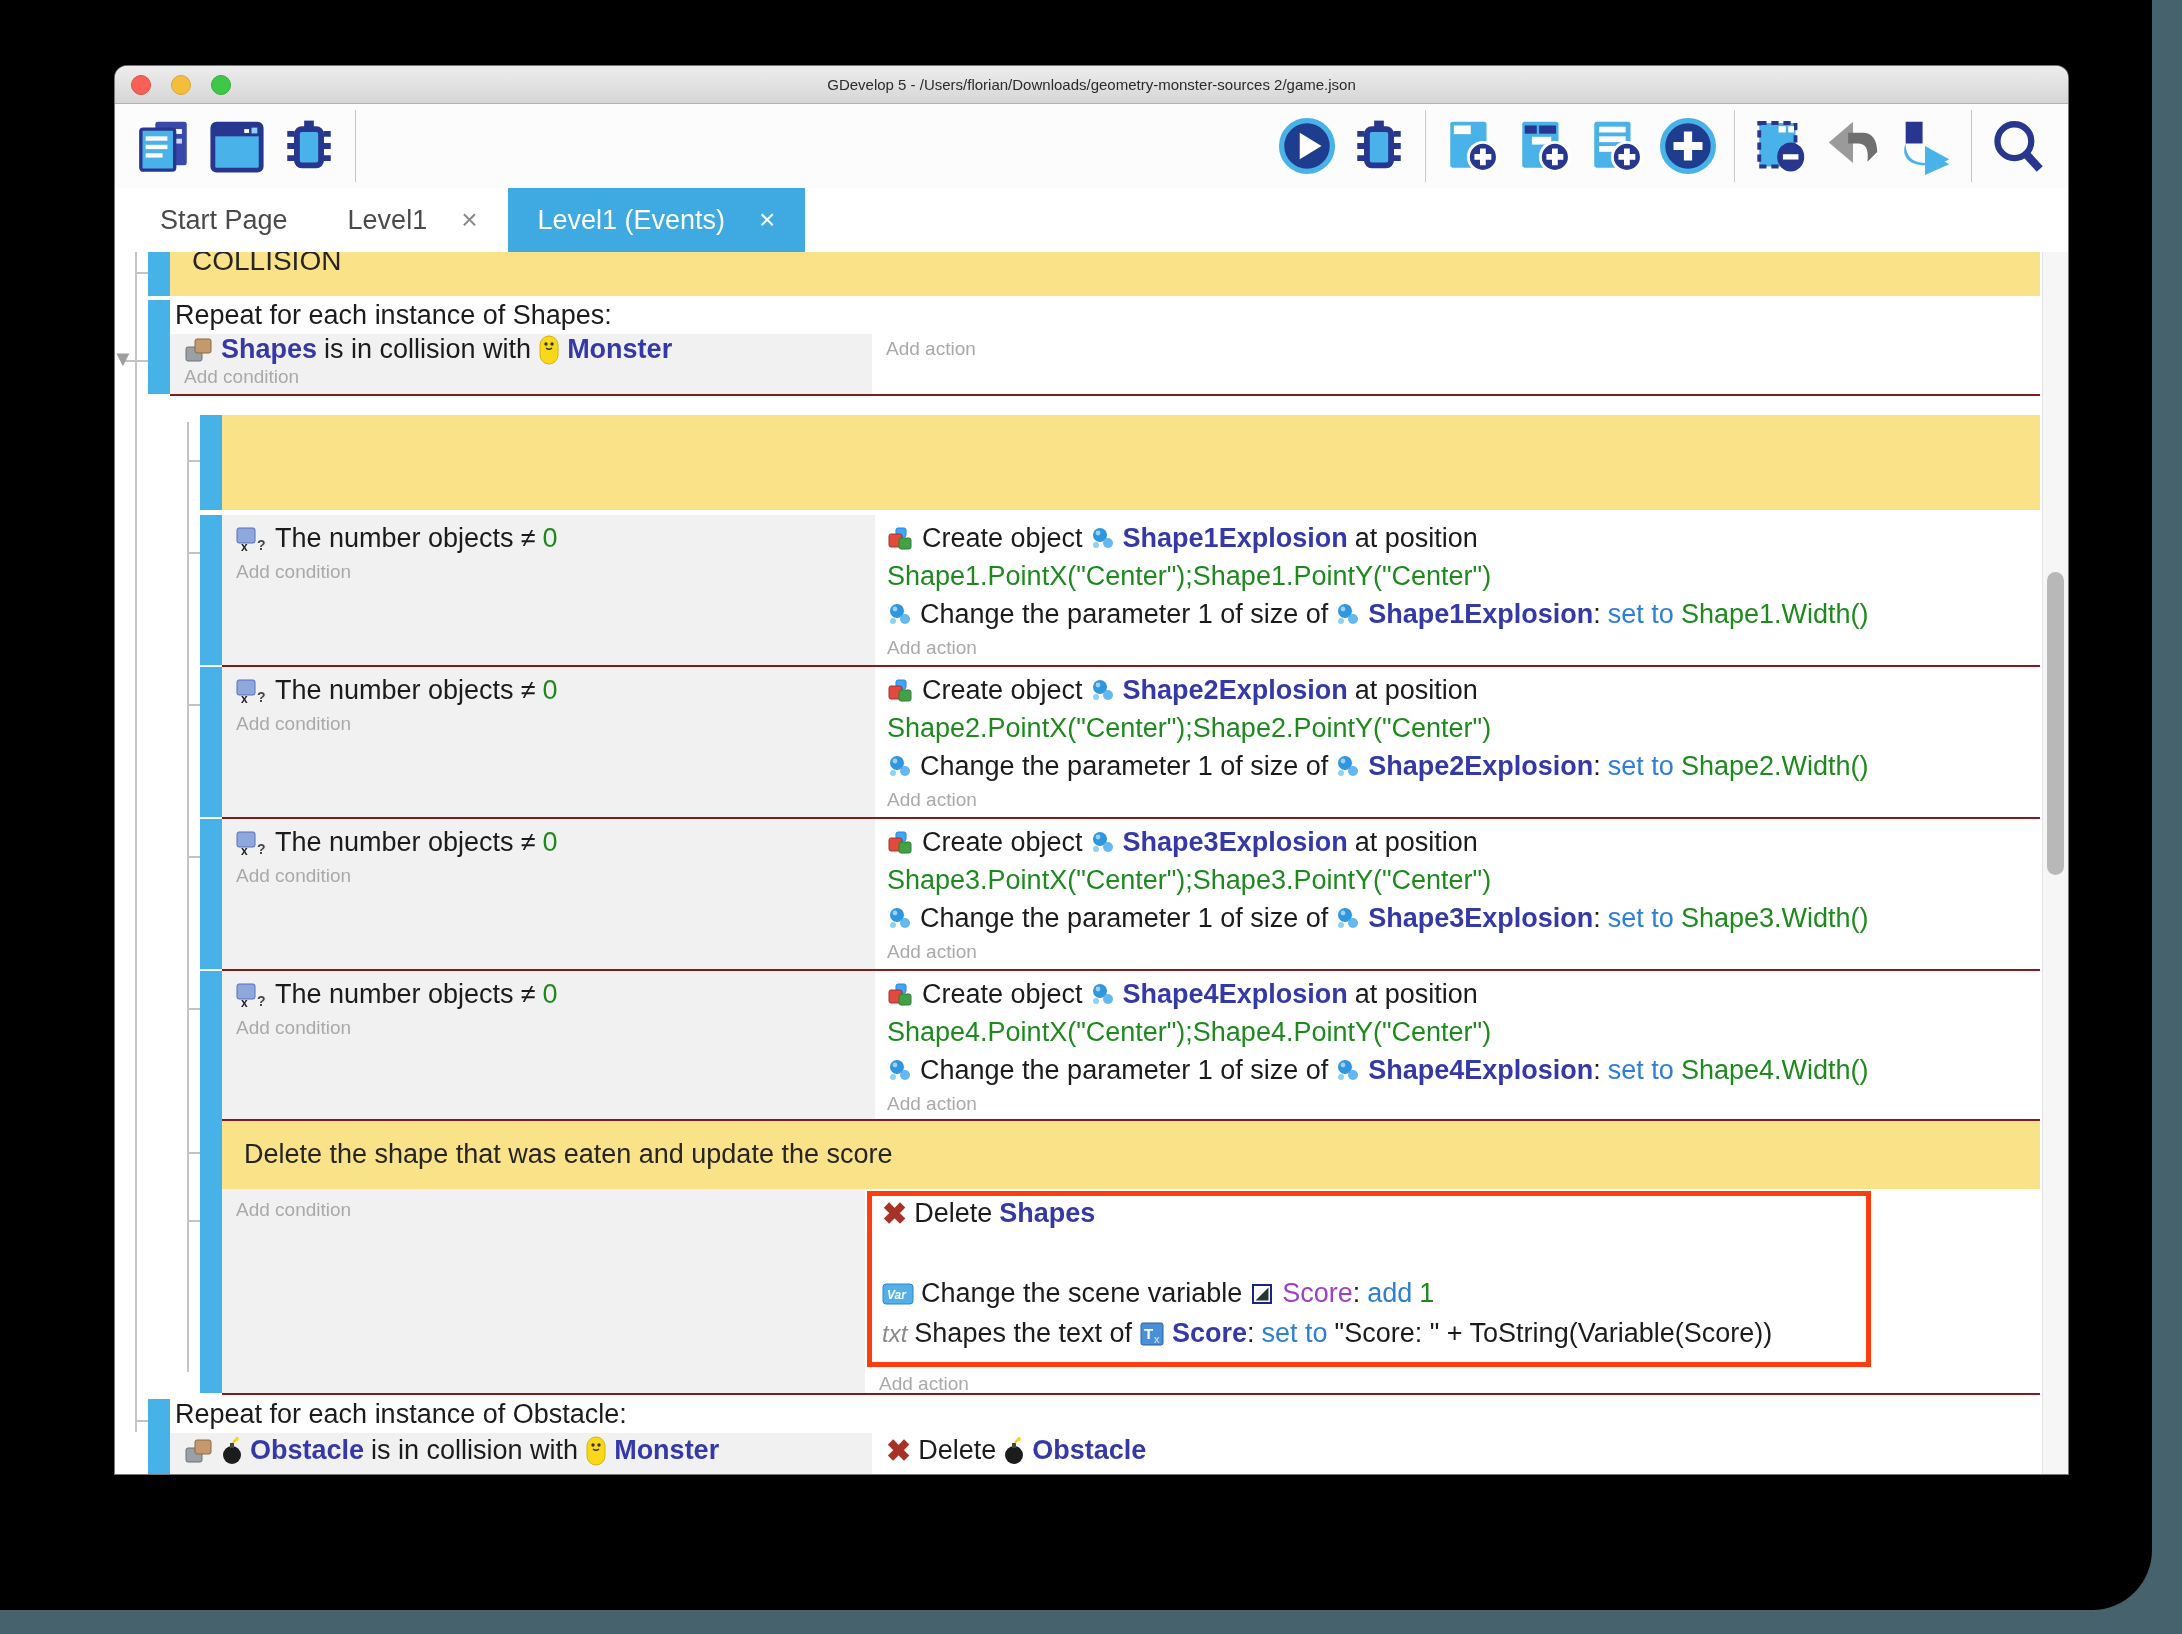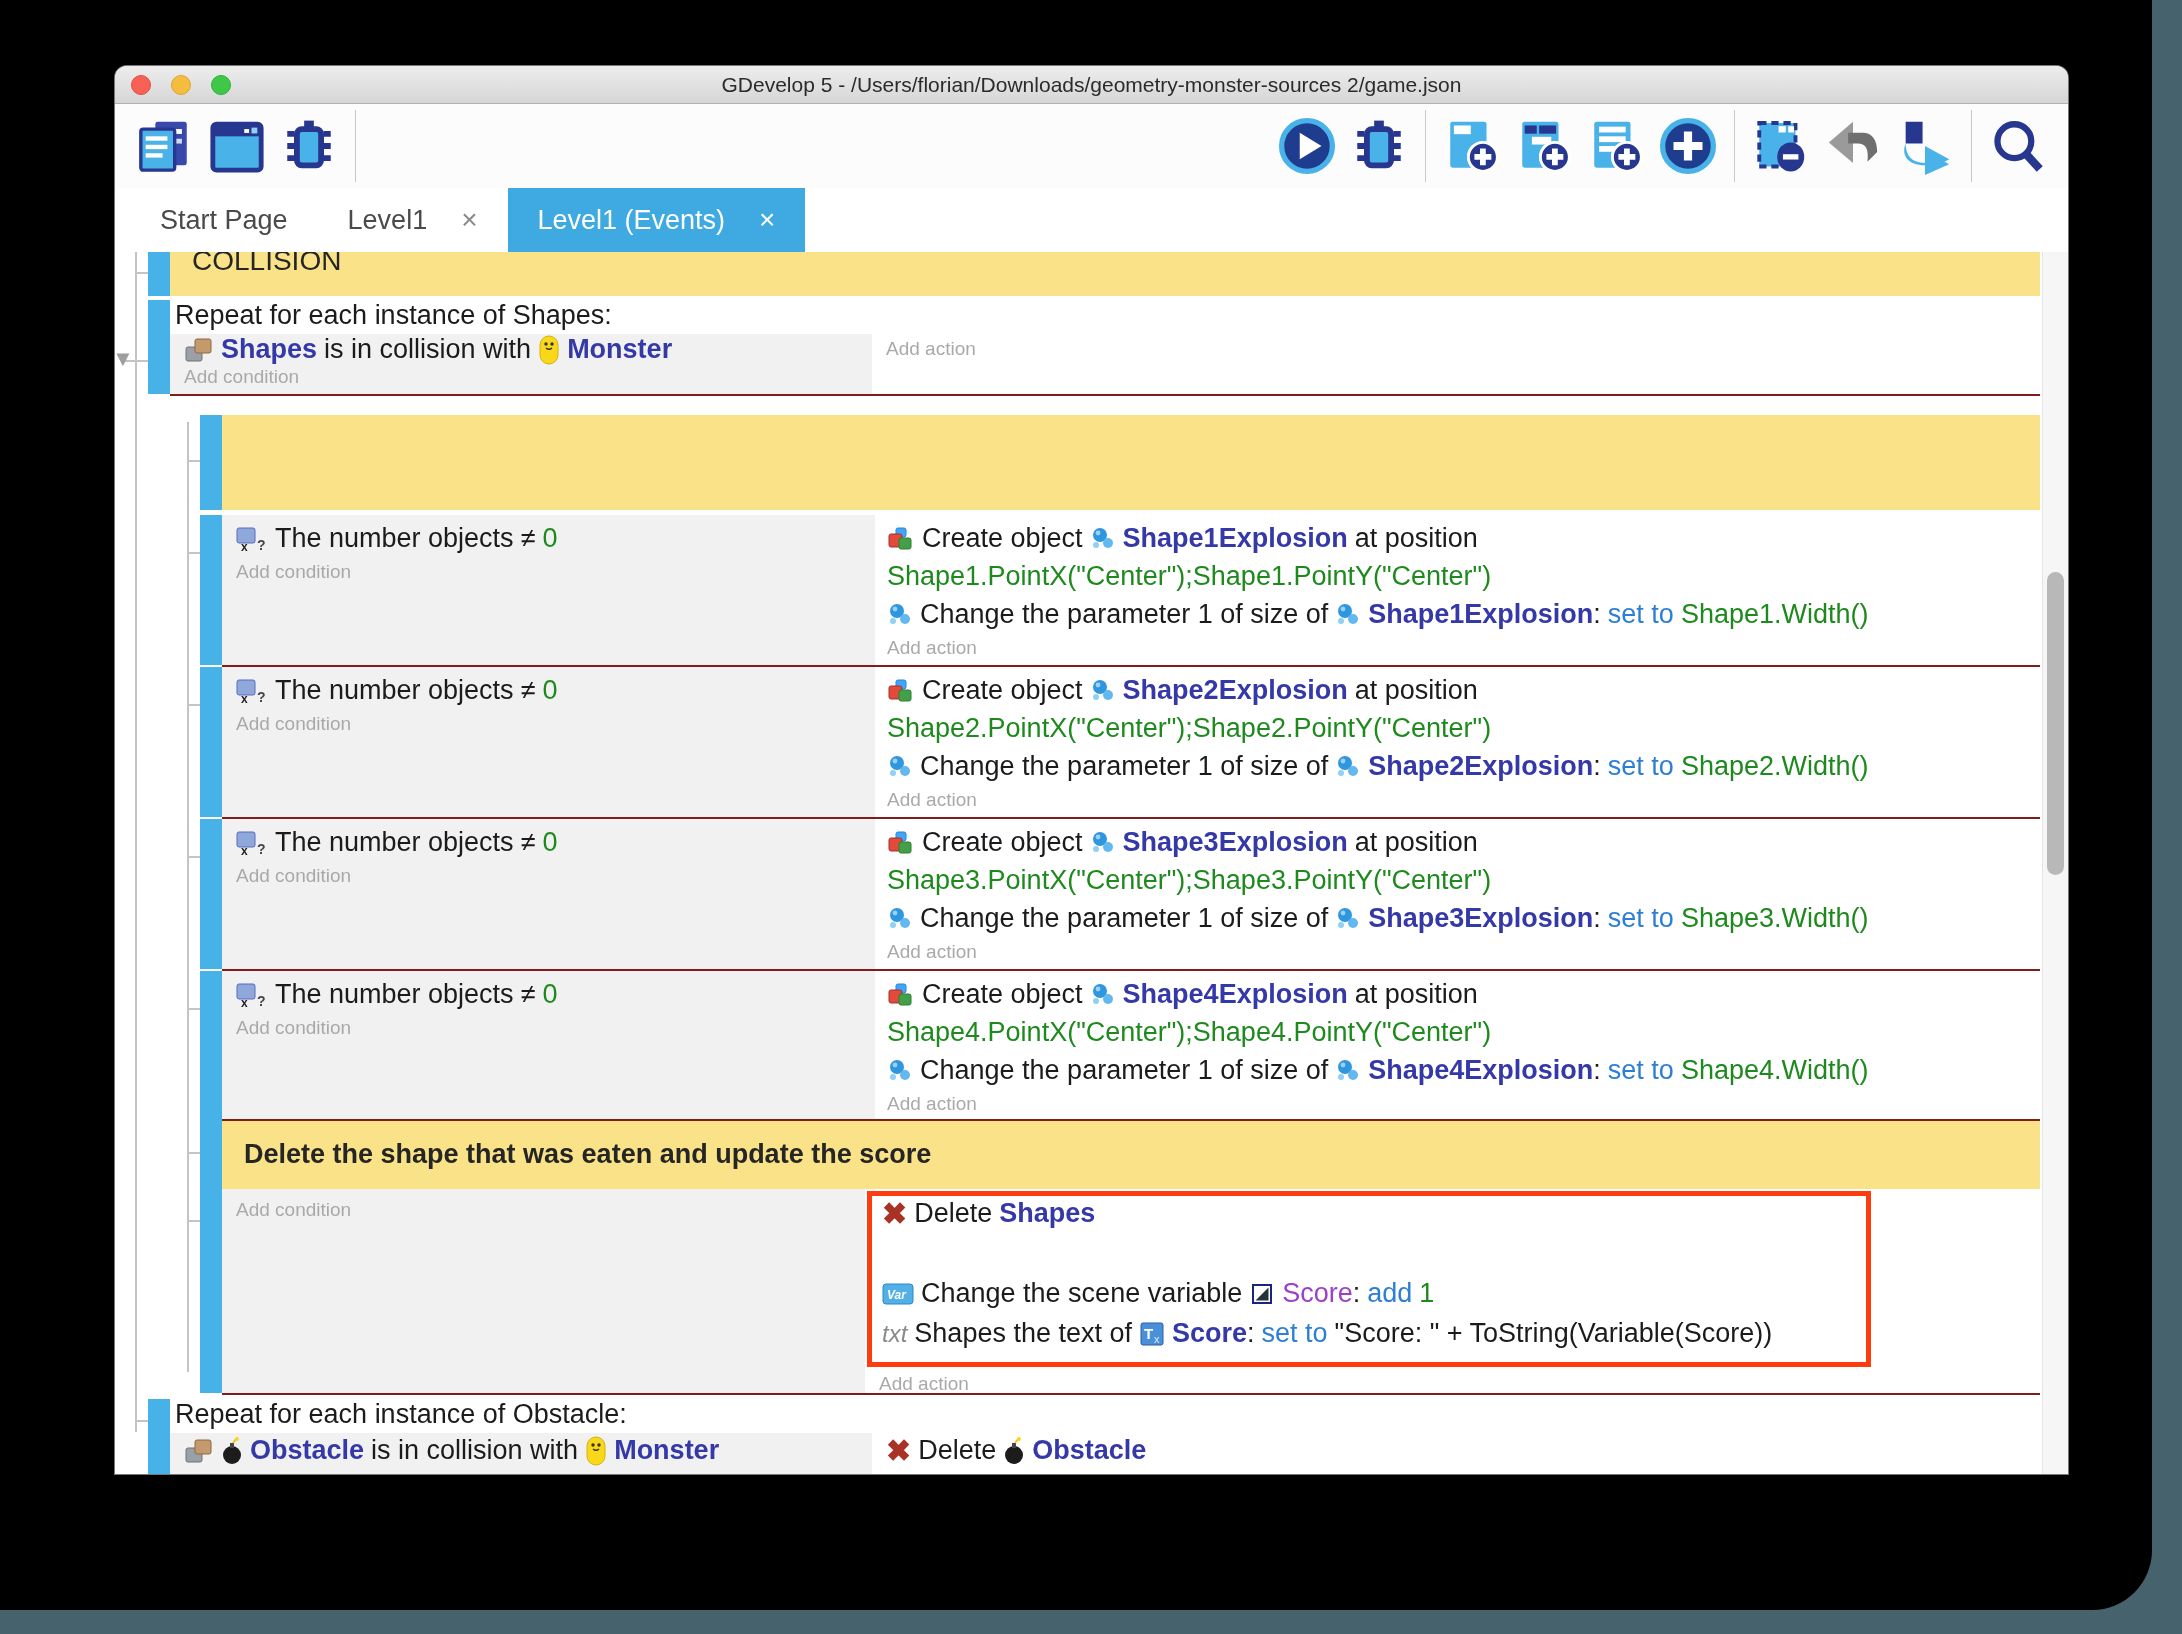--- a/index.html
+++ b/index.html
@@ -13,21 +13,21 @@
   .screen{position:relative;width:2182px;height:1634px;background:#46626c;overflow:hidden;}
   .shadow{position:absolute;left:-80px;top:-80px;width:2232px;height:1690px;background:#000;border-radius:60px;}
   .window{position:absolute;left:115px;top:66px;width:1953px;height:1408px;background:#fff;border-radius:12px 12px 0 0;overflow:hidden;box-shadow:0 0 0 1px #777;}
   
   .titlebar{position:relative;height:38px;background:linear-gradient(#ededed,#d6d6d6);border-bottom:1px solid #b2b2b2;display:flex;align-items:center;}
   .lights{display:flex;gap:20px;padding-left:16px;}
   .light{width:20px;height:20px;border-radius:50%;}
   .light.red{background:#f96157;border:1px solid #d94f45;}
   .light.yel{background:#f5bd3e;border:1px solid #d9a630;}
   .light.grn{background:#3fc848;border:1px solid #2fae38;}
-  .wtitle{position:absolute;left:0;right:0;text-align:center;font-size:21px;color:#2b2b2b;}
+  .wtitle{position:absolute;left:0;right:0;text-align:center;font-size:15px;color:#2b2b2b;}
   
   .toolbar{height:84px;background:#fcfcfc;display:flex;align-items:center;padding:0 14px;}
   .tb-ic{width:58px;height:58px;margin:0 7px;display:inline-flex;align-items:center;justify-content:center;cursor:pointer;}
   .tb-sep{width:1px;height:72px;background:#c9c9c9;margin:0 10px;}
   .tb-spacer{flex:1;}
   
   .tabbar{height:64px;display:flex;align-items:stretch;padding-left:15px;background:#fff;}
   .tab{display:flex;align-items:center;gap:34px;padding:0 30px;font-size:27px;color:#4a4a4a;cursor:pointer;}
   .tab .x{color:#8a8a8a;font-size:28px;}
   .tab.active{background:var(--accent);color:#fff;justify-content:center;}
@@ -478,21 +478,21 @@
             <span class="blu">set to</span>
             <span class="grn">Shape4.Width()</span>
           </div>
           <div class="ph" style="left:12px;top:122px;">Add action</div>
         </div>
       </div>
 
       <div>
         <div class="bar" style="left:85px;top:869px;height:68px;"></div>
         <div class="yellowband" style="left:107px;top:869px;width:1818px;height:68px;">
-          <div style="margin:18px 0 0 22px;font-size:27px;font-weight:bold;">Delete the shape that was eaten and update the score</div>
+          <div style="margin:18px 0 0 22px;font-size:27px;">Delete the shape that was eaten and update the score</div>
         </div>
       </div>
 
       <div>
         <div class="bar" style="left:85px;top:937px;height:204px;"></div>
         <div class="condbox row-border" style="left:107px;top:937px;width:643px;height:206px;">
           <div class="ph" style="left:14px;top:10px;">Add condition</div>
         </div>
         <div class="actbox row-border" style="left:750px;top:937px;width:1175px;height:206px;">
           <div class="redbox" style="left:2px;top:2px;width:1004px;height:176px;">

